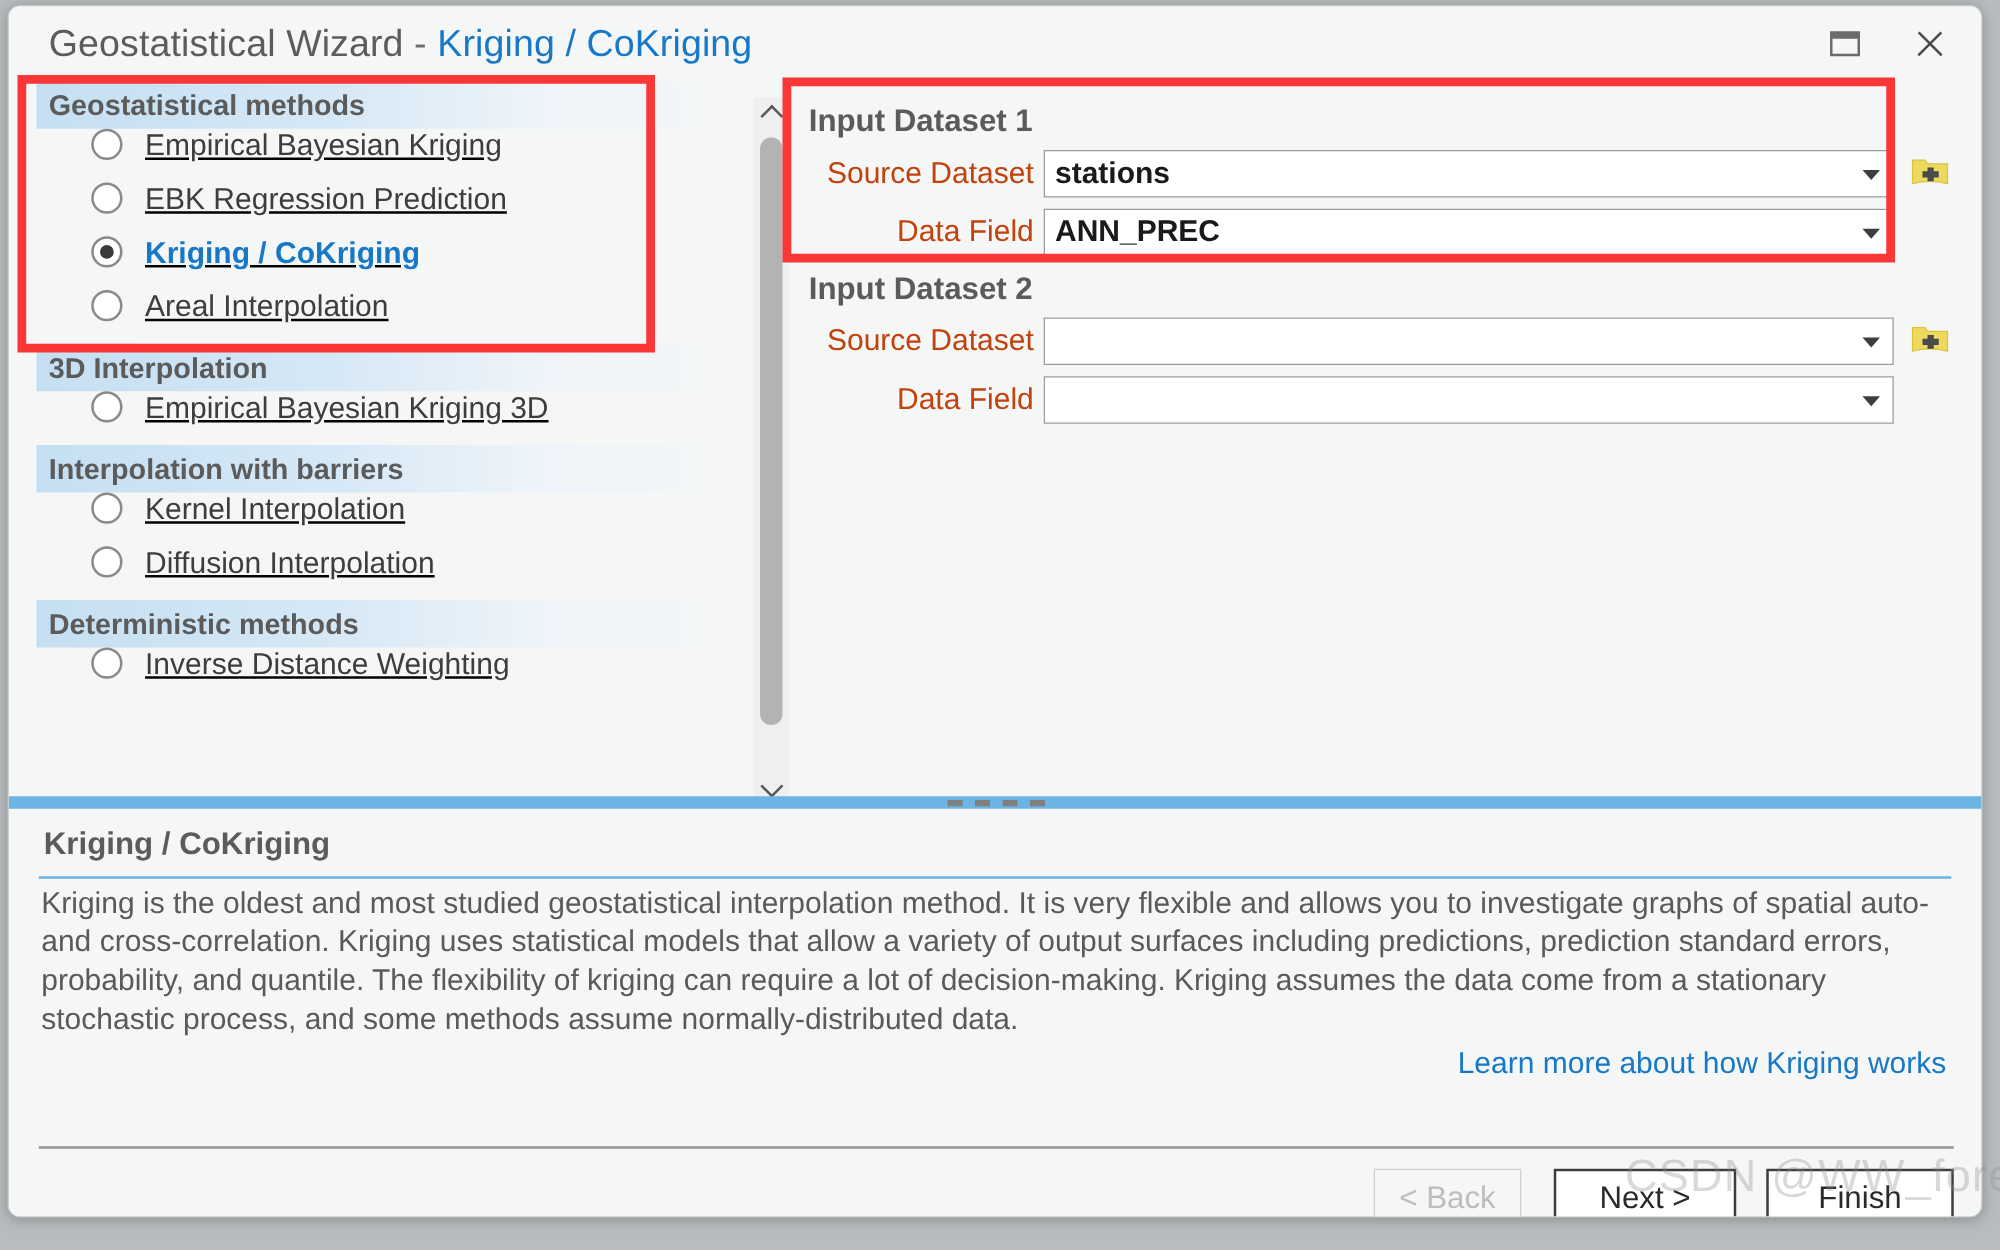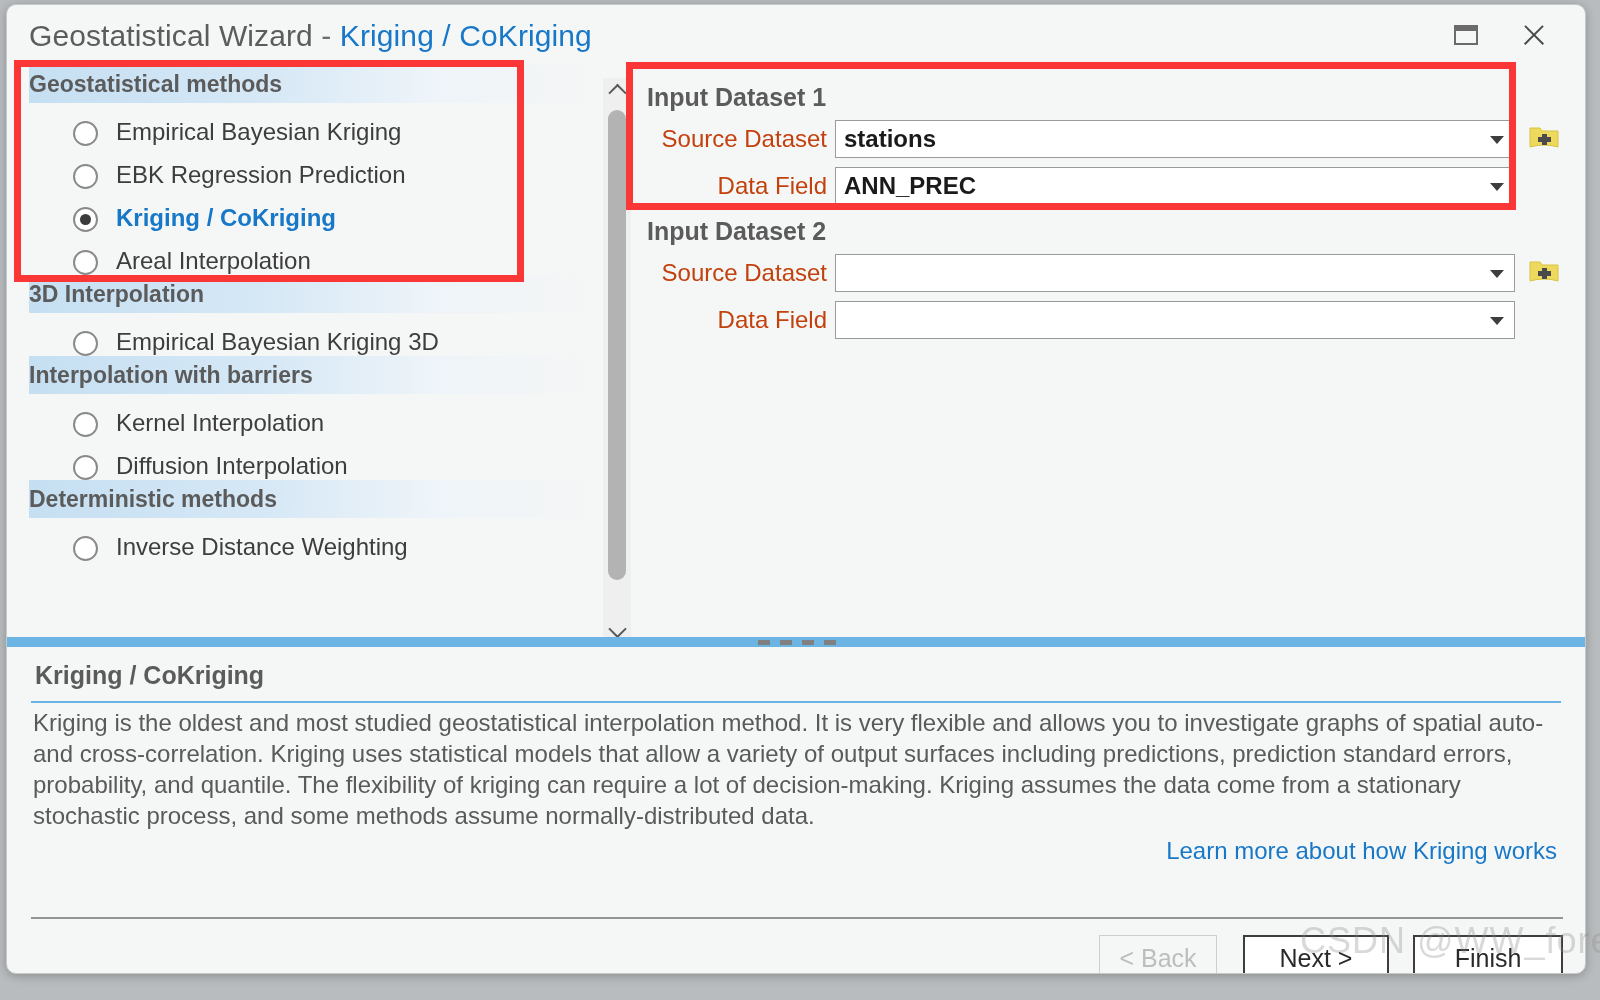--- a/index.html
+++ b/index.html
@@ -21,21 +21,21 @@
     background: #f5f6f6;
     border: 1px solid #c8c9ca;
     border-radius: 10px;
     box-shadow: 0 2px 10px rgba(0,0,0,0.25);
     box-sizing: border-box;
     overflow: hidden;
   }
 
   
   .titlebar {
-    position: absolute; left: 0; top: 0;
+    position: absolute; left: 10px; top: 0;
     width: 100%; height: 60px;
   }
   .title-text {
     position: absolute; left: 22px; top: 14px;
     font-size: 30px; color: #5c5c5c;
     letter-spacing: 0.1px;
     white-space: nowrap;
   }
   .title-text .sep { color: #6d6d6d; }
   .title-text .accent { color: #1878c8; }
@@ -78,25 +78,27 @@
     background: #f5f6f6;
   }
   .group-header {
     position: relative;
     height: 38px;
     background: linear-gradient(to right, #c5dff2 0%, #d6e8f6 42%, #eef4f9 72%, #f5f6f6 100%);
     display: flex; align-items: center;
   }
   .group-header span {
     font-size: 23px; font-weight: bold; color: #5b5b5b;
+    padding-left: 10px;
   }
   .method-row {
     height: 43px;
-    display: flex; align-items: flex-end;
+    display: flex; align-items: flex-start;
     padding-left: 44px;
+    text-decoration: underline;
   }
   .radio {
     width: 25px; height: 25px; border-radius: 50%;
     border: 2px solid #8a8a8a; background: #ffffff;
     box-sizing: border-box; flex: 0 0 auto;
     position: relative;
   }
   .radio.checked:after {
     content: ""; position: absolute;
     left: 5px; top: 5px; width: 11px; height: 11px;

